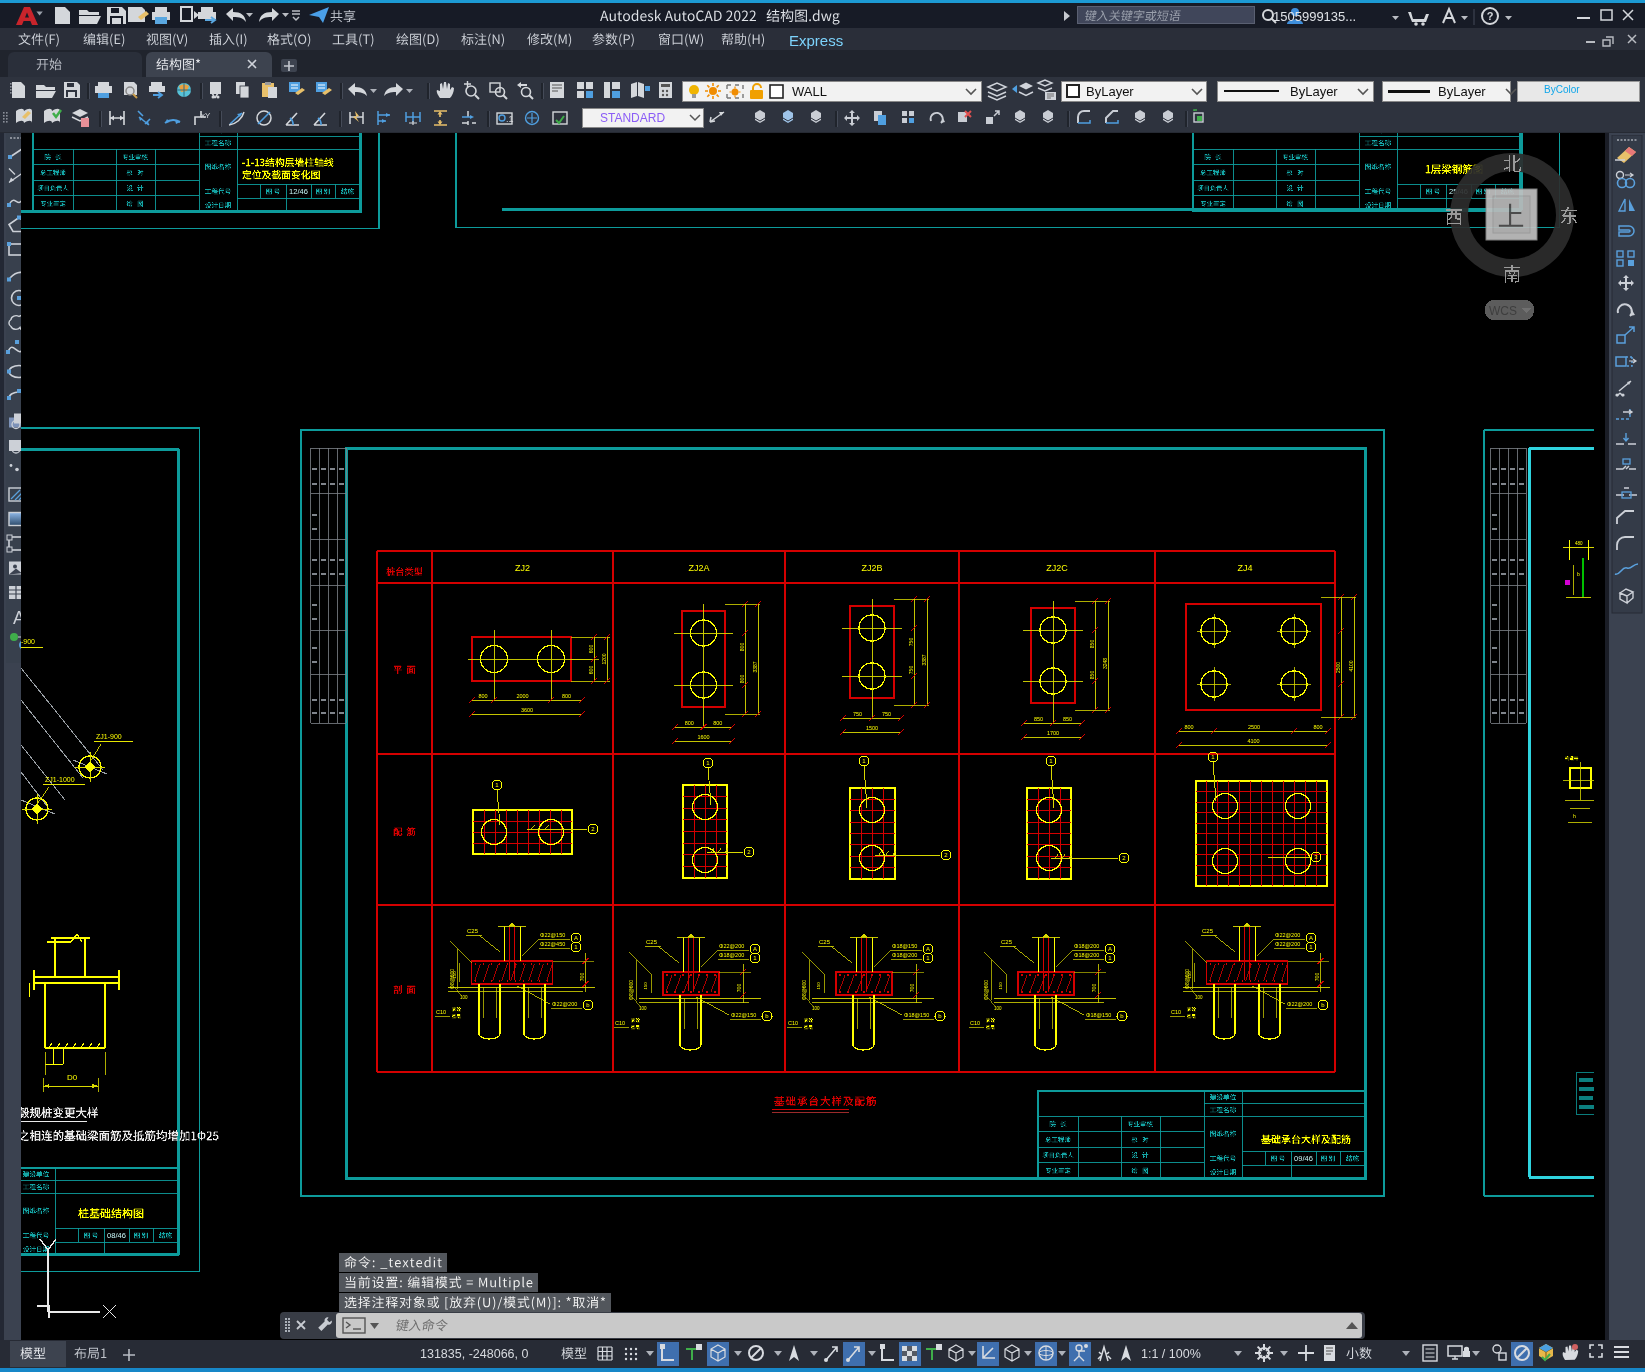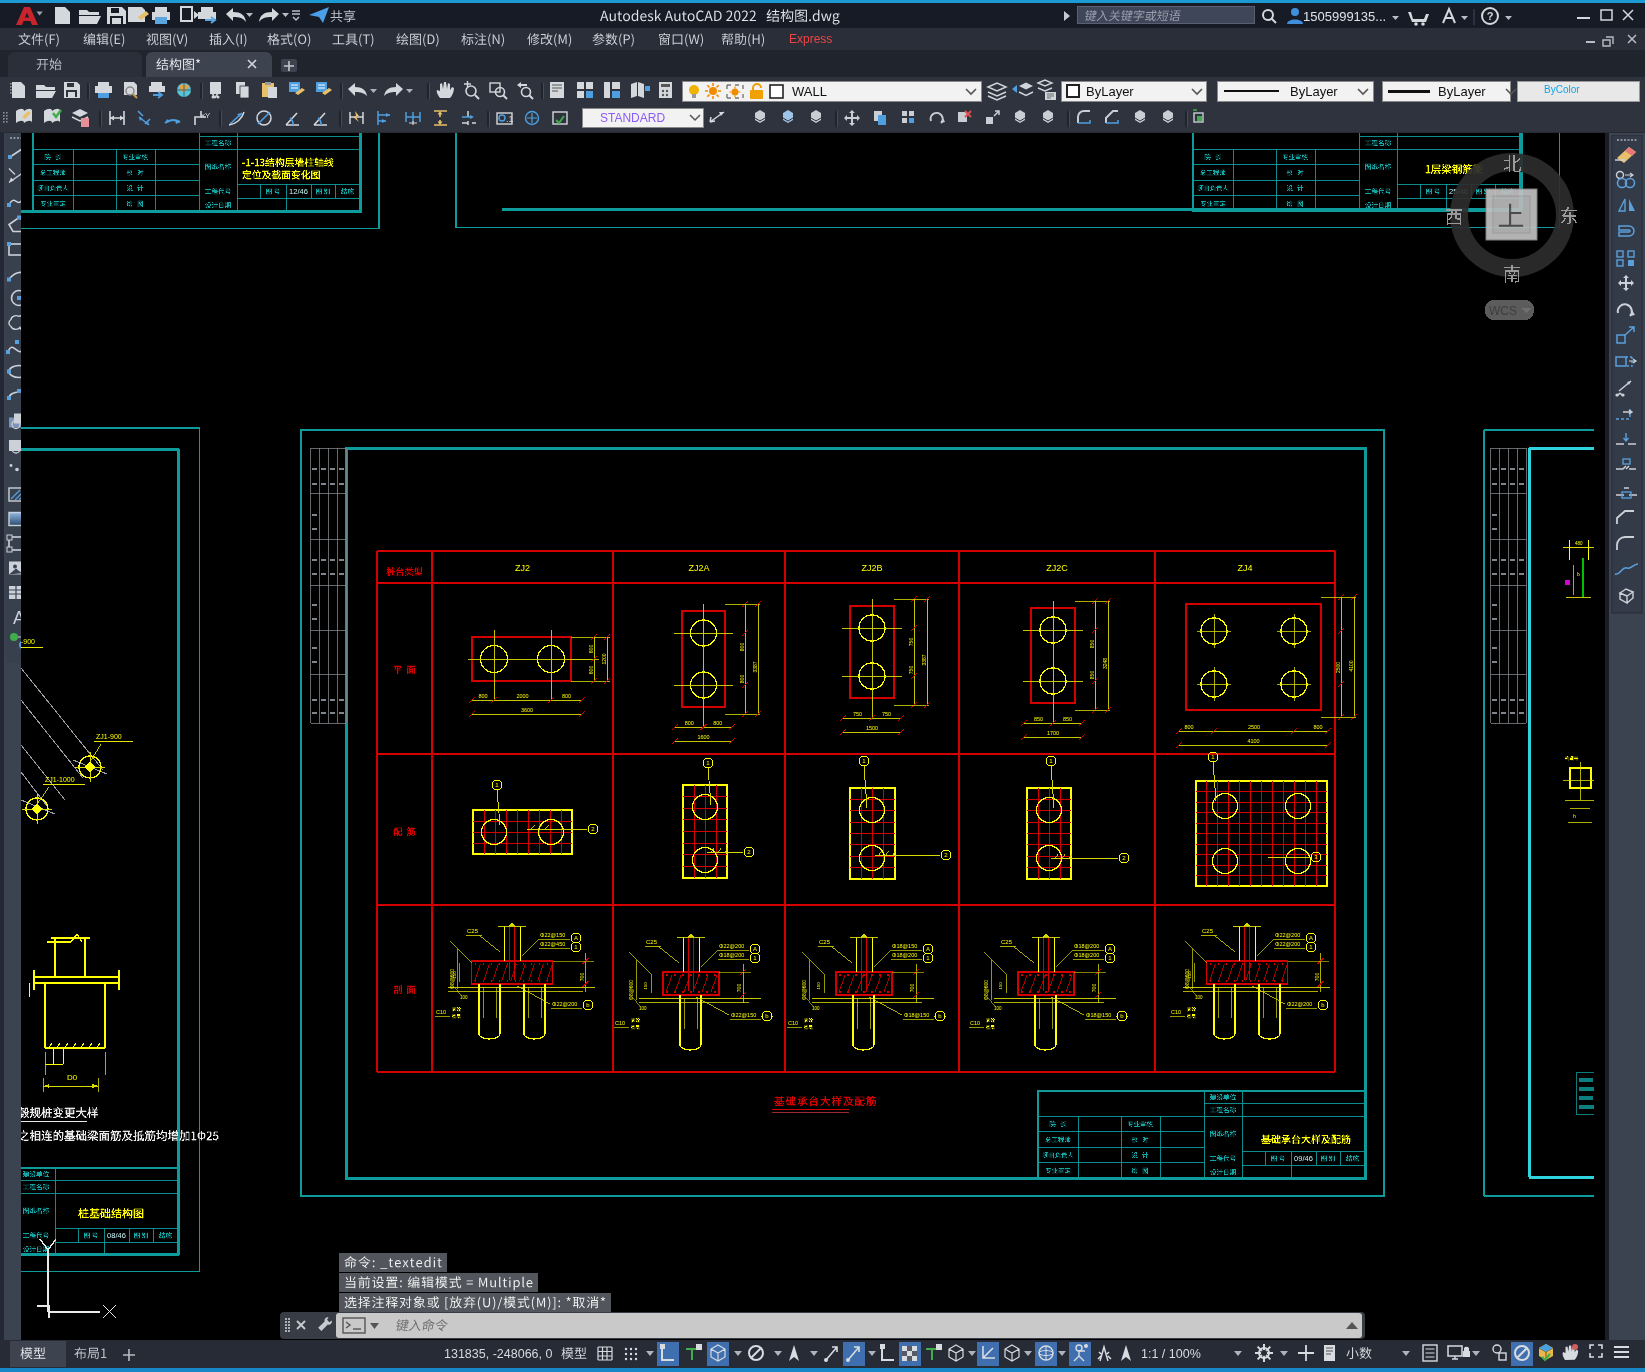--- a/index.html
+++ b/index.html
@@ -273,21 +273,21 @@
 <path d="M150 7 h3 l2 7 h11 l2 -5 h3 l-3 8 h-14 z" fill="#d4d7db"></path>
     <circle cx="158" cy="19" r="1.8" fill="#d4d7db"></circle>
     <circle cx="165" cy="19" r="1.8" fill="#d4d7db"></circle>
 <path d="M185 18 L191 4 L197 18 M187.5 13 h7" stroke="#d4d7db" stroke-width="2" fill="none"></path>
 <path d="M203 11 h7 l-3.5 4 z" fill="#b9bcc2"></path>
 <path d="M216 4 v16" stroke="#444a58" stroke-width="1"></path>
 <circle cx="232" cy="11" r="8" fill="none" stroke="#d4d7db" stroke-width="2"></circle>
     <text x="232" y="15" font-size="11" fill="#d4d7db" text-anchor="middle" font-weight="bold">?</text>
 <path d="M247 11 h7 l-3.5 4 z" fill="#b9bcc2"></path>
 </svg>
-<div class="t" style="left:1303px;top:9px;font-size:13px;color:#dfe2e7">1505999135...</div>
+<div class="t" style="left:1273px;top:9px;font-size:13px;color:#dfe2e7">1505999135...</div>
 <svg class="a" style="left:1570px;top:5px" width="75" height="20" viewBox="0 0 75 20">
 <path d="M7 13 h13" stroke="#d4d7db" stroke-width="2"></path>
 <rect x="31" y="5" width="11" height="10" fill="none" stroke="#d4d7db" stroke-width="1.5"></rect>
 <path d="M53 5 l10 10 m0 -10 l-10 10" stroke="#d4d7db" stroke-width="1.5"></path>
 </svg>
 <div class="a" style="left:0;top:28px;width:1645px;height:22px;background:#2a2e39"></div>
 <svg class="a" style="left:16.0px;top:32.0px" width="47" height="21" shape-rendering="geometricPrecision">
     <g fill="#ced2d9" transform="translate(2 12.1) scale(0.01300)">
       <use href="#q145" x="0"></use>
       <use href="#q146" x="1000"></use>
@@ -388,21 +388,21 @@
   </svg>
 <svg class="a" style="left:719.0px;top:32.0px" width="50" height="21" shape-rendering="geometricPrecision">
     <g fill="#ced2d9" transform="translate(2 12.1) scale(0.01300)">
       <use href="#q166" x="0"></use>
       <use href="#q167" x="1000"></use>
       <use href="#q117" x="2000"></use>
       <use href="#q168" x="2338"></use>
       <use href="#q119" x="3066"></use>
     </g>
   </svg>
-<div class="t" style="left:789px;top:32px;font-size:12px;color:#ef4444">Express</div>
+<div class="t" style="left:789px;top:32px;font-size:15px;color:#7dd3fc">Express</div>
 <svg class="a" style="left:1584px;top:31px" width="60" height="17" viewBox="0 0 60 17">
 <path d="M2 11 h9" stroke="#b9bcc2" stroke-width="2"></path>
 <path d="M22 6 h7 v7 M19 9 h7 v6 h-7 z" fill="none" stroke="#b9bcc2" stroke-width="1.4"></path>
 <path d="M44 4 l8 8 m0 -8 l-8 8" stroke="#b9bcc2" stroke-width="1.5"></path>
 </svg>
 <div class="a" style="left:0;top:50px;width:1645px;height:27px;background:#20242d"></div>
 <div class="a" style="left:8px;top:52px;width:134px;height:25px;background:#2a2f3a;border-radius:6px 6px 0 0"></div>
 <svg class="a" style="left:34.0px;top:57.0px" width="32" height="21" shape-rendering="geometricPrecision">
     <g fill="#b9bdc5" transform="translate(2 12.1) scale(0.01300)">
       <use href="#q169" x="0"></use>
@@ -2337,21 +2337,21 @@
 <svg class="a" style="left:72.0px;top:1346.0px" width="39" height="21" shape-rendering="geometricPrecision">
     <g fill="#c0c4cb" transform="translate(2 12.1) scale(0.01300)">
       <use href="#q171" x="0"></use>
       <use href="#q172" x="1000"></use>
       <use href="#q36" x="2000"></use>
     </g>
   </svg>
 <svg class="a" style="left:122px;top:1348px" width="14" height="14">
     <path d="M7 1 v12 M1 7 h12" stroke="#b8bcc3" stroke-width="1.6"></path>
   </svg>
-<div class="t" style="left:444px;top:1347px;font-size:12.5px;color:#d6d9de">131835, -248066, 0</div>
+<div class="t" style="left:420px;top:1347px;font-size:12.5px;color:#d6d9de">131835, -248066, 0</div>
 <svg class="a" style="left:559.0px;top:1346.0px" width="32" height="21" shape-rendering="geometricPrecision">
     <g fill="#d6d9de" transform="translate(2 12.1) scale(0.01300)">
       <use href="#q101" x="0"></use>
       <use href="#q73" x="1000"></use>
     </g>
   </svg>
 <svg class="a" style="left:596px;top:1341px" width="1049" height="26" viewBox="0 0 1049 26">
     <path d="M2 6 h14 M2 10.5 h14 M2 15 h14 M2 19 h14 M2 6 v13 M6.5 6 v13 M11 6 v13 M16 6 v13" stroke="#d8dbe0" stroke-width="1.2" fill="none"></path>
     <circle cx="30" cy="8" r="1.2" fill="#d8dbe0"></circle>
     <circle cx="35" cy="8" r="1.2" fill="#d8dbe0"></circle>

